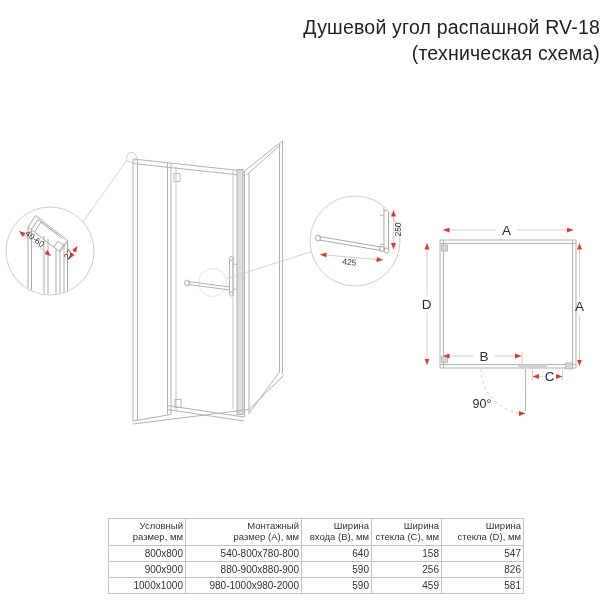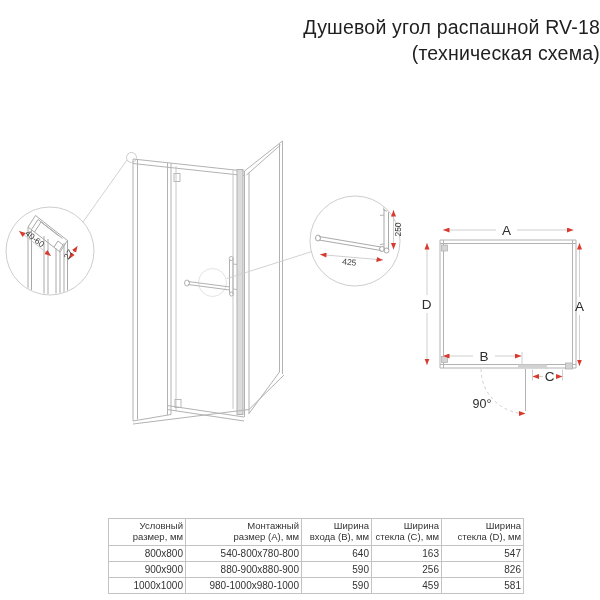--- a/index.html
+++ b/index.html
@@ -213,31 +213,31 @@
 входа (B), мм</td>
     <td>Ширина
 стекла (C), мм</td>
     <td>Ширина
 стекла (D), мм</td>
   </tr>
   <tr class="dr">
     <td>800x800</td>
     <td>540-800x780-800</td>
     <td>640</td>
-    <td>163</td>
+    <td>158</td>
     <td>547</td>
   </tr>
   <tr class="dr">
     <td>900x900</td>
     <td>880-900x880-900</td>
     <td>590</td>
     <td>256</td>
     <td>826</td>
   </tr>
   <tr class="dr">
     <td>1000x1000</td>
-    <td>980-1000x980-1000</td>
+    <td>980-1000x980-2000</td>
     <td>590</td>
     <td>459</td>
     <td>581</td>
   </tr>
 </tbody>
   </table>
 
 </body></html>

